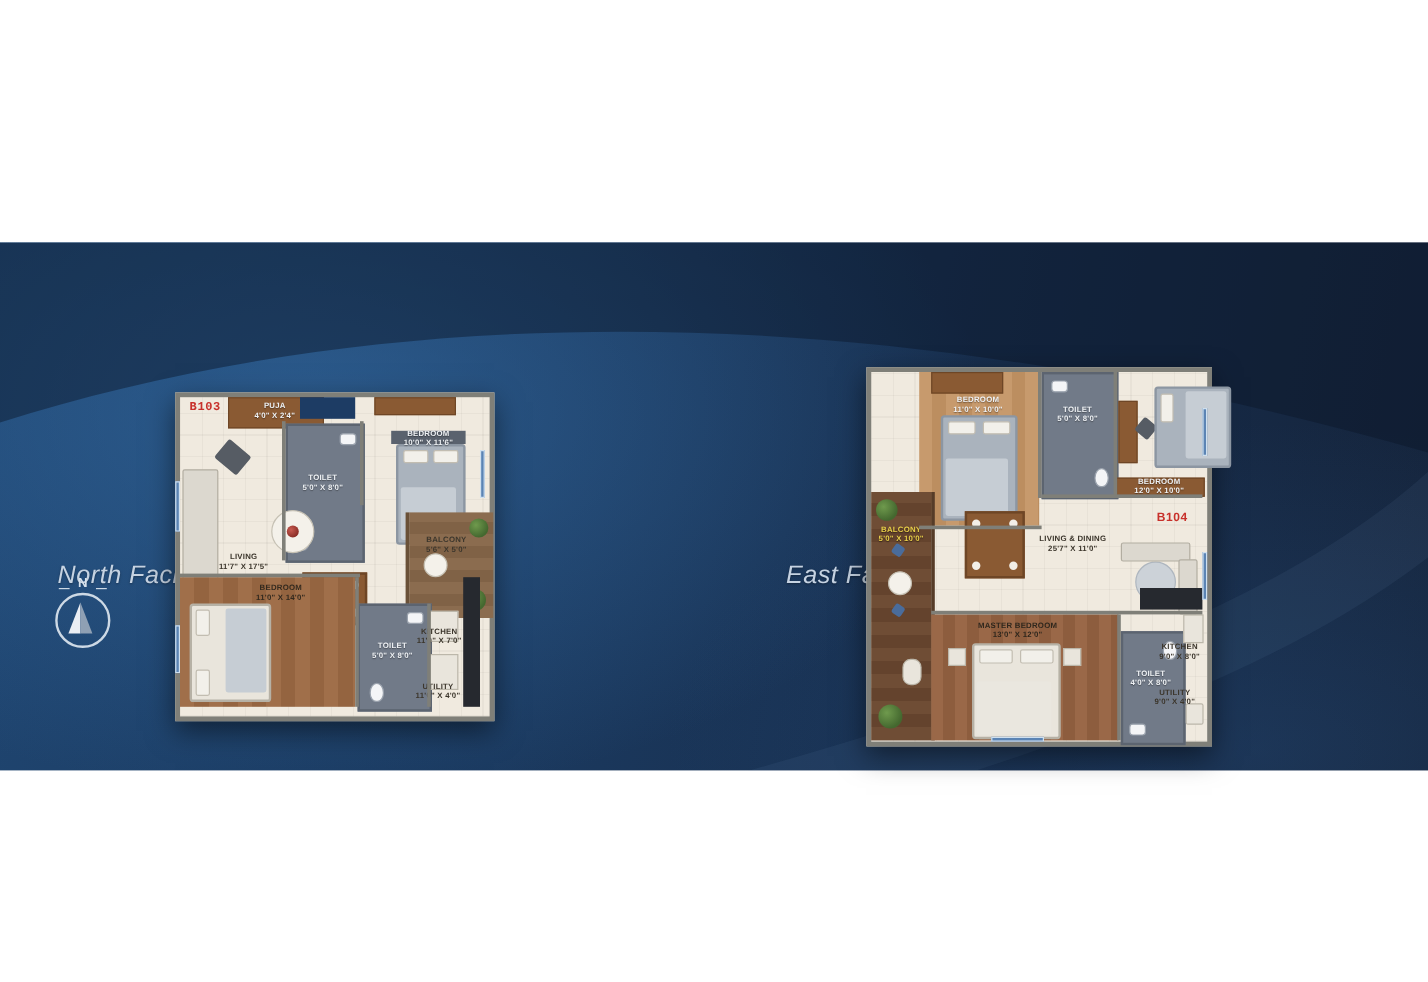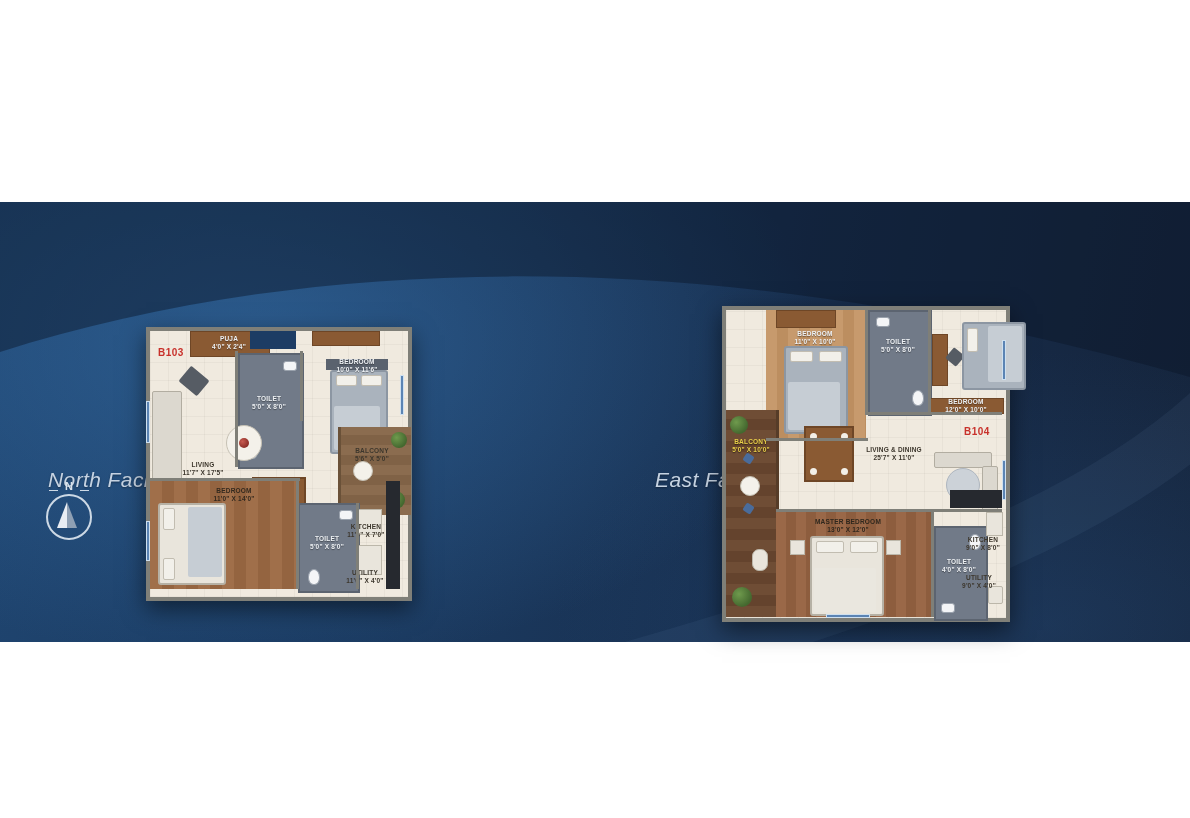--- a/index.html
+++ b/index.html
@@ -102,21 +102,21 @@
     <span class="n">N</span>
     <span class="dash l"></span>
     <span class="dash r"></span>
     <span class="ring"></span>
     <span class="tri-l"></span>
     <span class="tri-r"></span>
   </div>
 
   <div class="plan" id="plan-b103">
 
-    <div class="unit-tag" style="left:8px;top:16px;">B103</div>
+    <div class="unit-tag" style="left:8px;top:4px;font-family:Liberation Mono, monospace;">B103</div>
 
     <div class="cabinet" style="left:40px;top:0;width:78px;height:24px;"></div>
     <div class="room-label rl-light" style="left:40px;top:4px;width:78px;">
       <span>PUJA</span>
       <span>4'0" X 2'4"</span>
     </div>
 
     <div class="shaft" style="left:100px;top:0;width:46px;height:18px;"></div>
     <div class="toilet-room" style="left:88px;top:22px;width:62px;height:112px;">
       <span class="wc" style="left:6px;bottom:8px;"></span>

